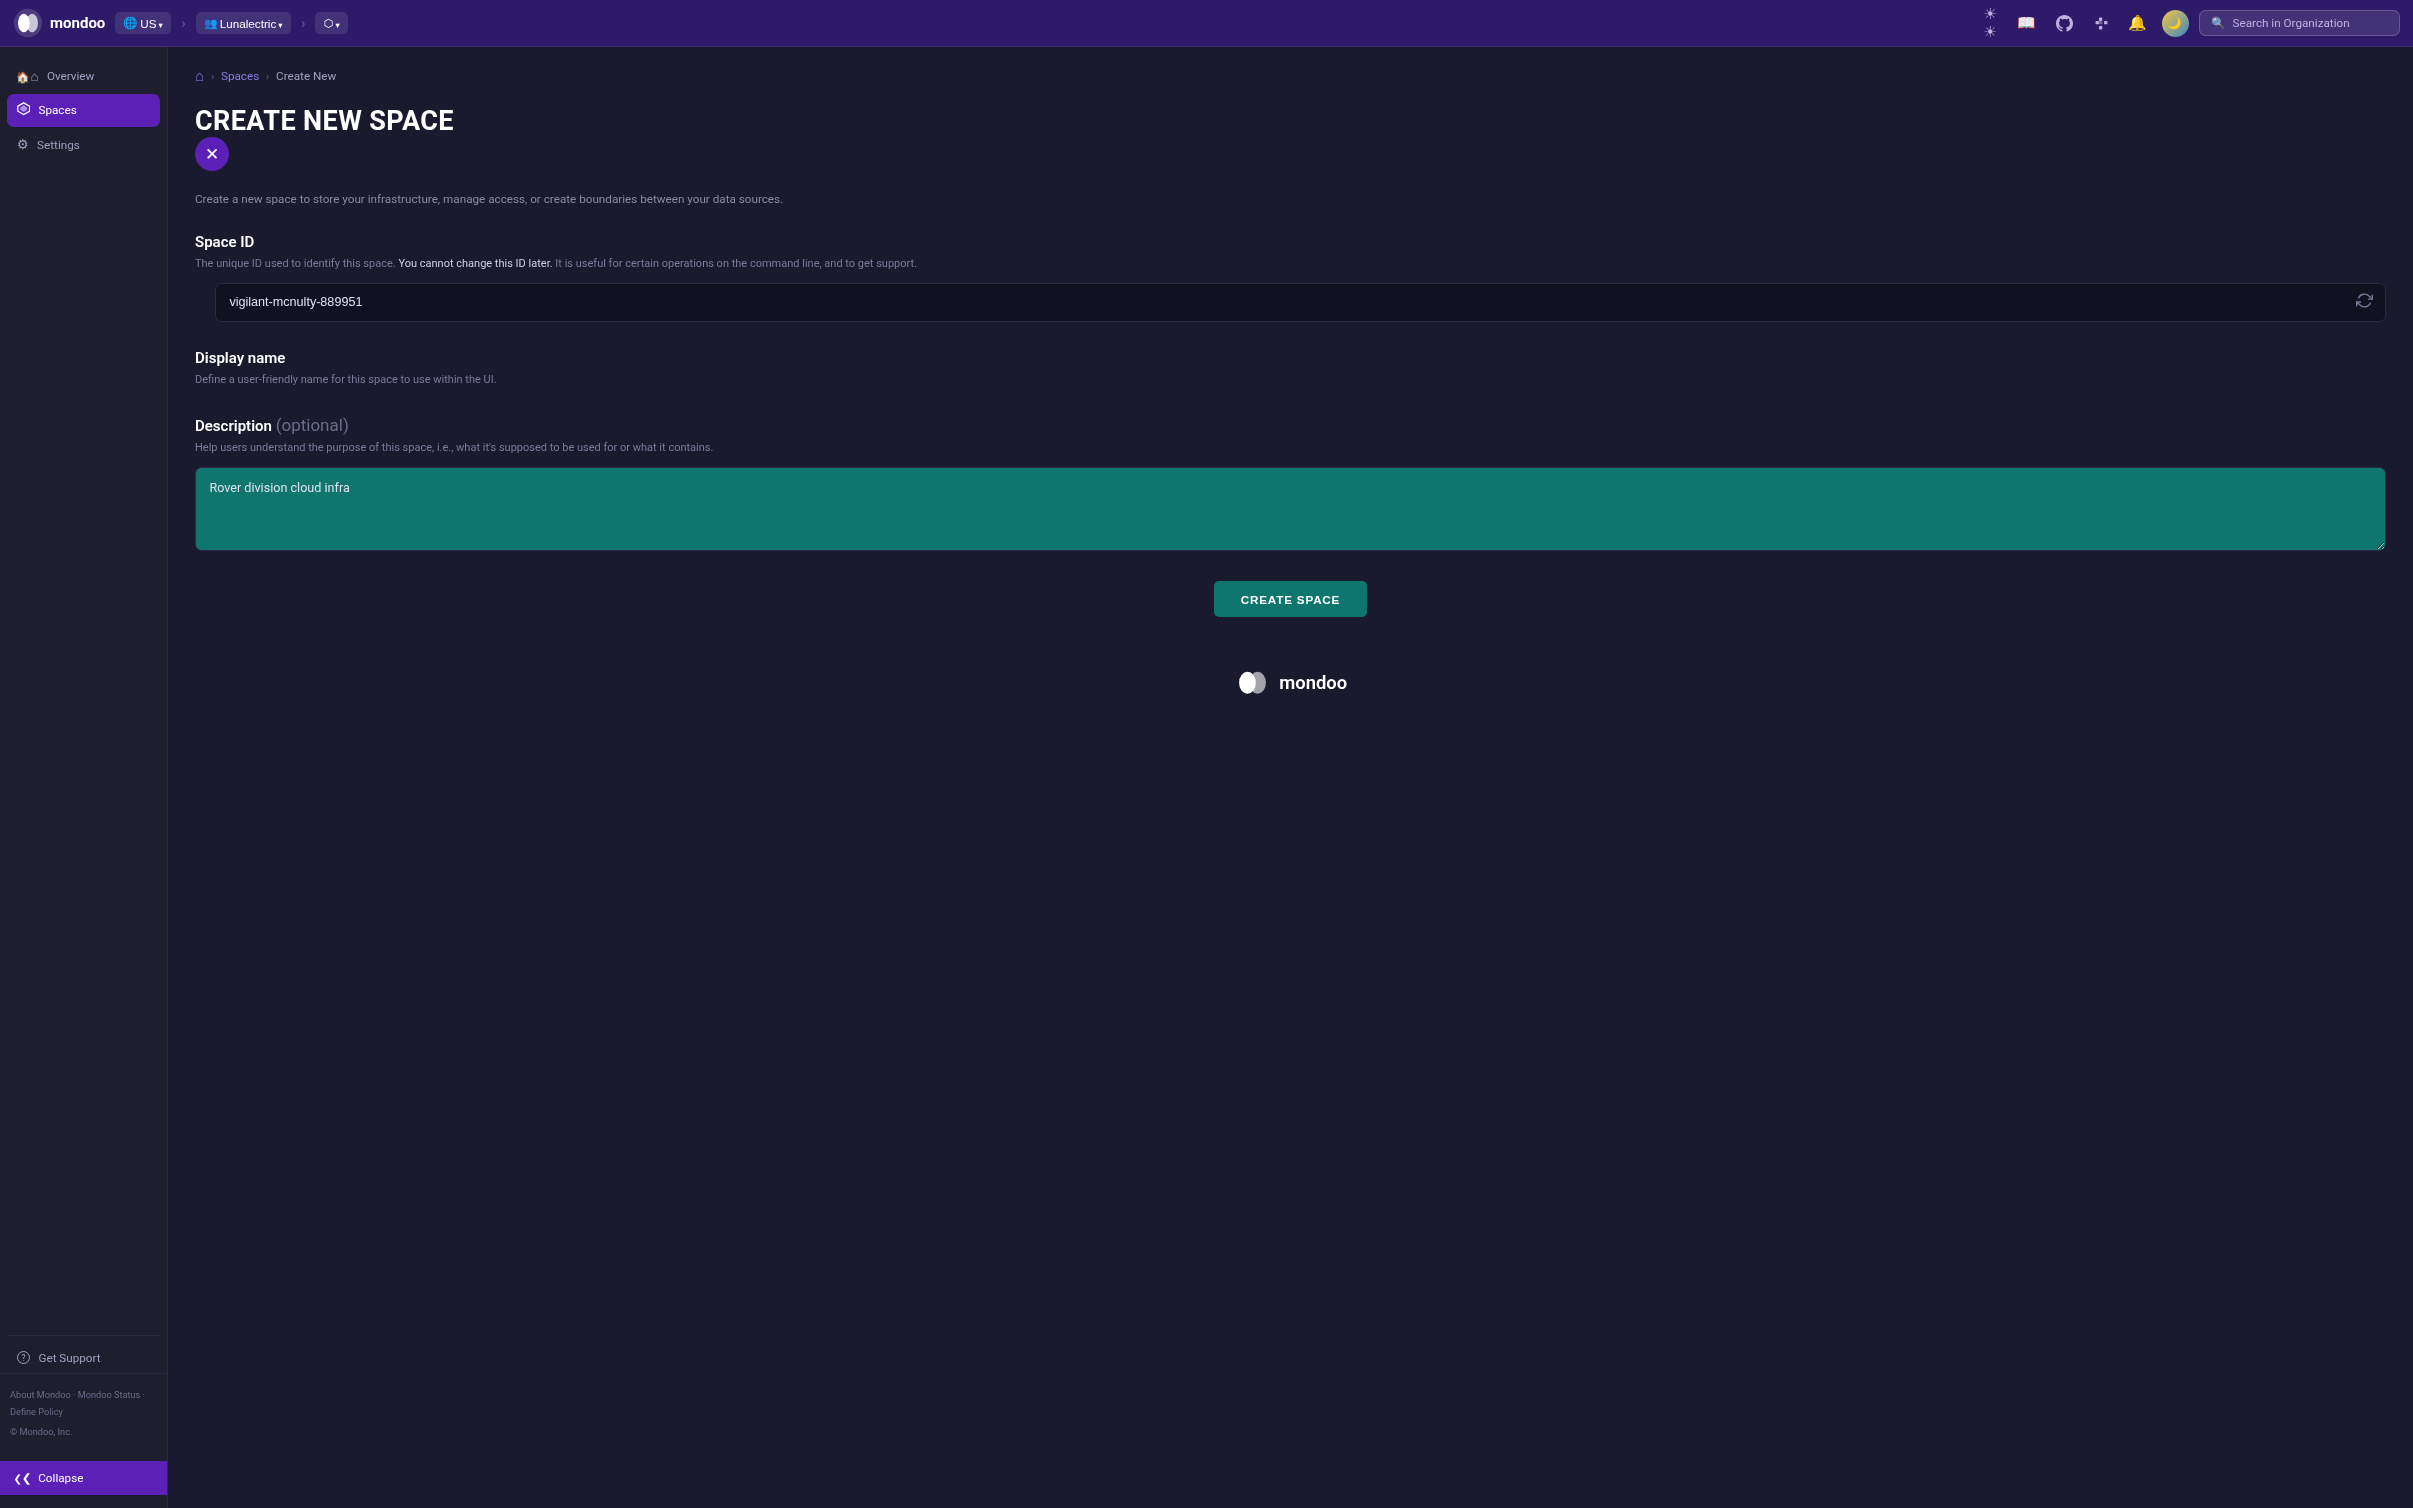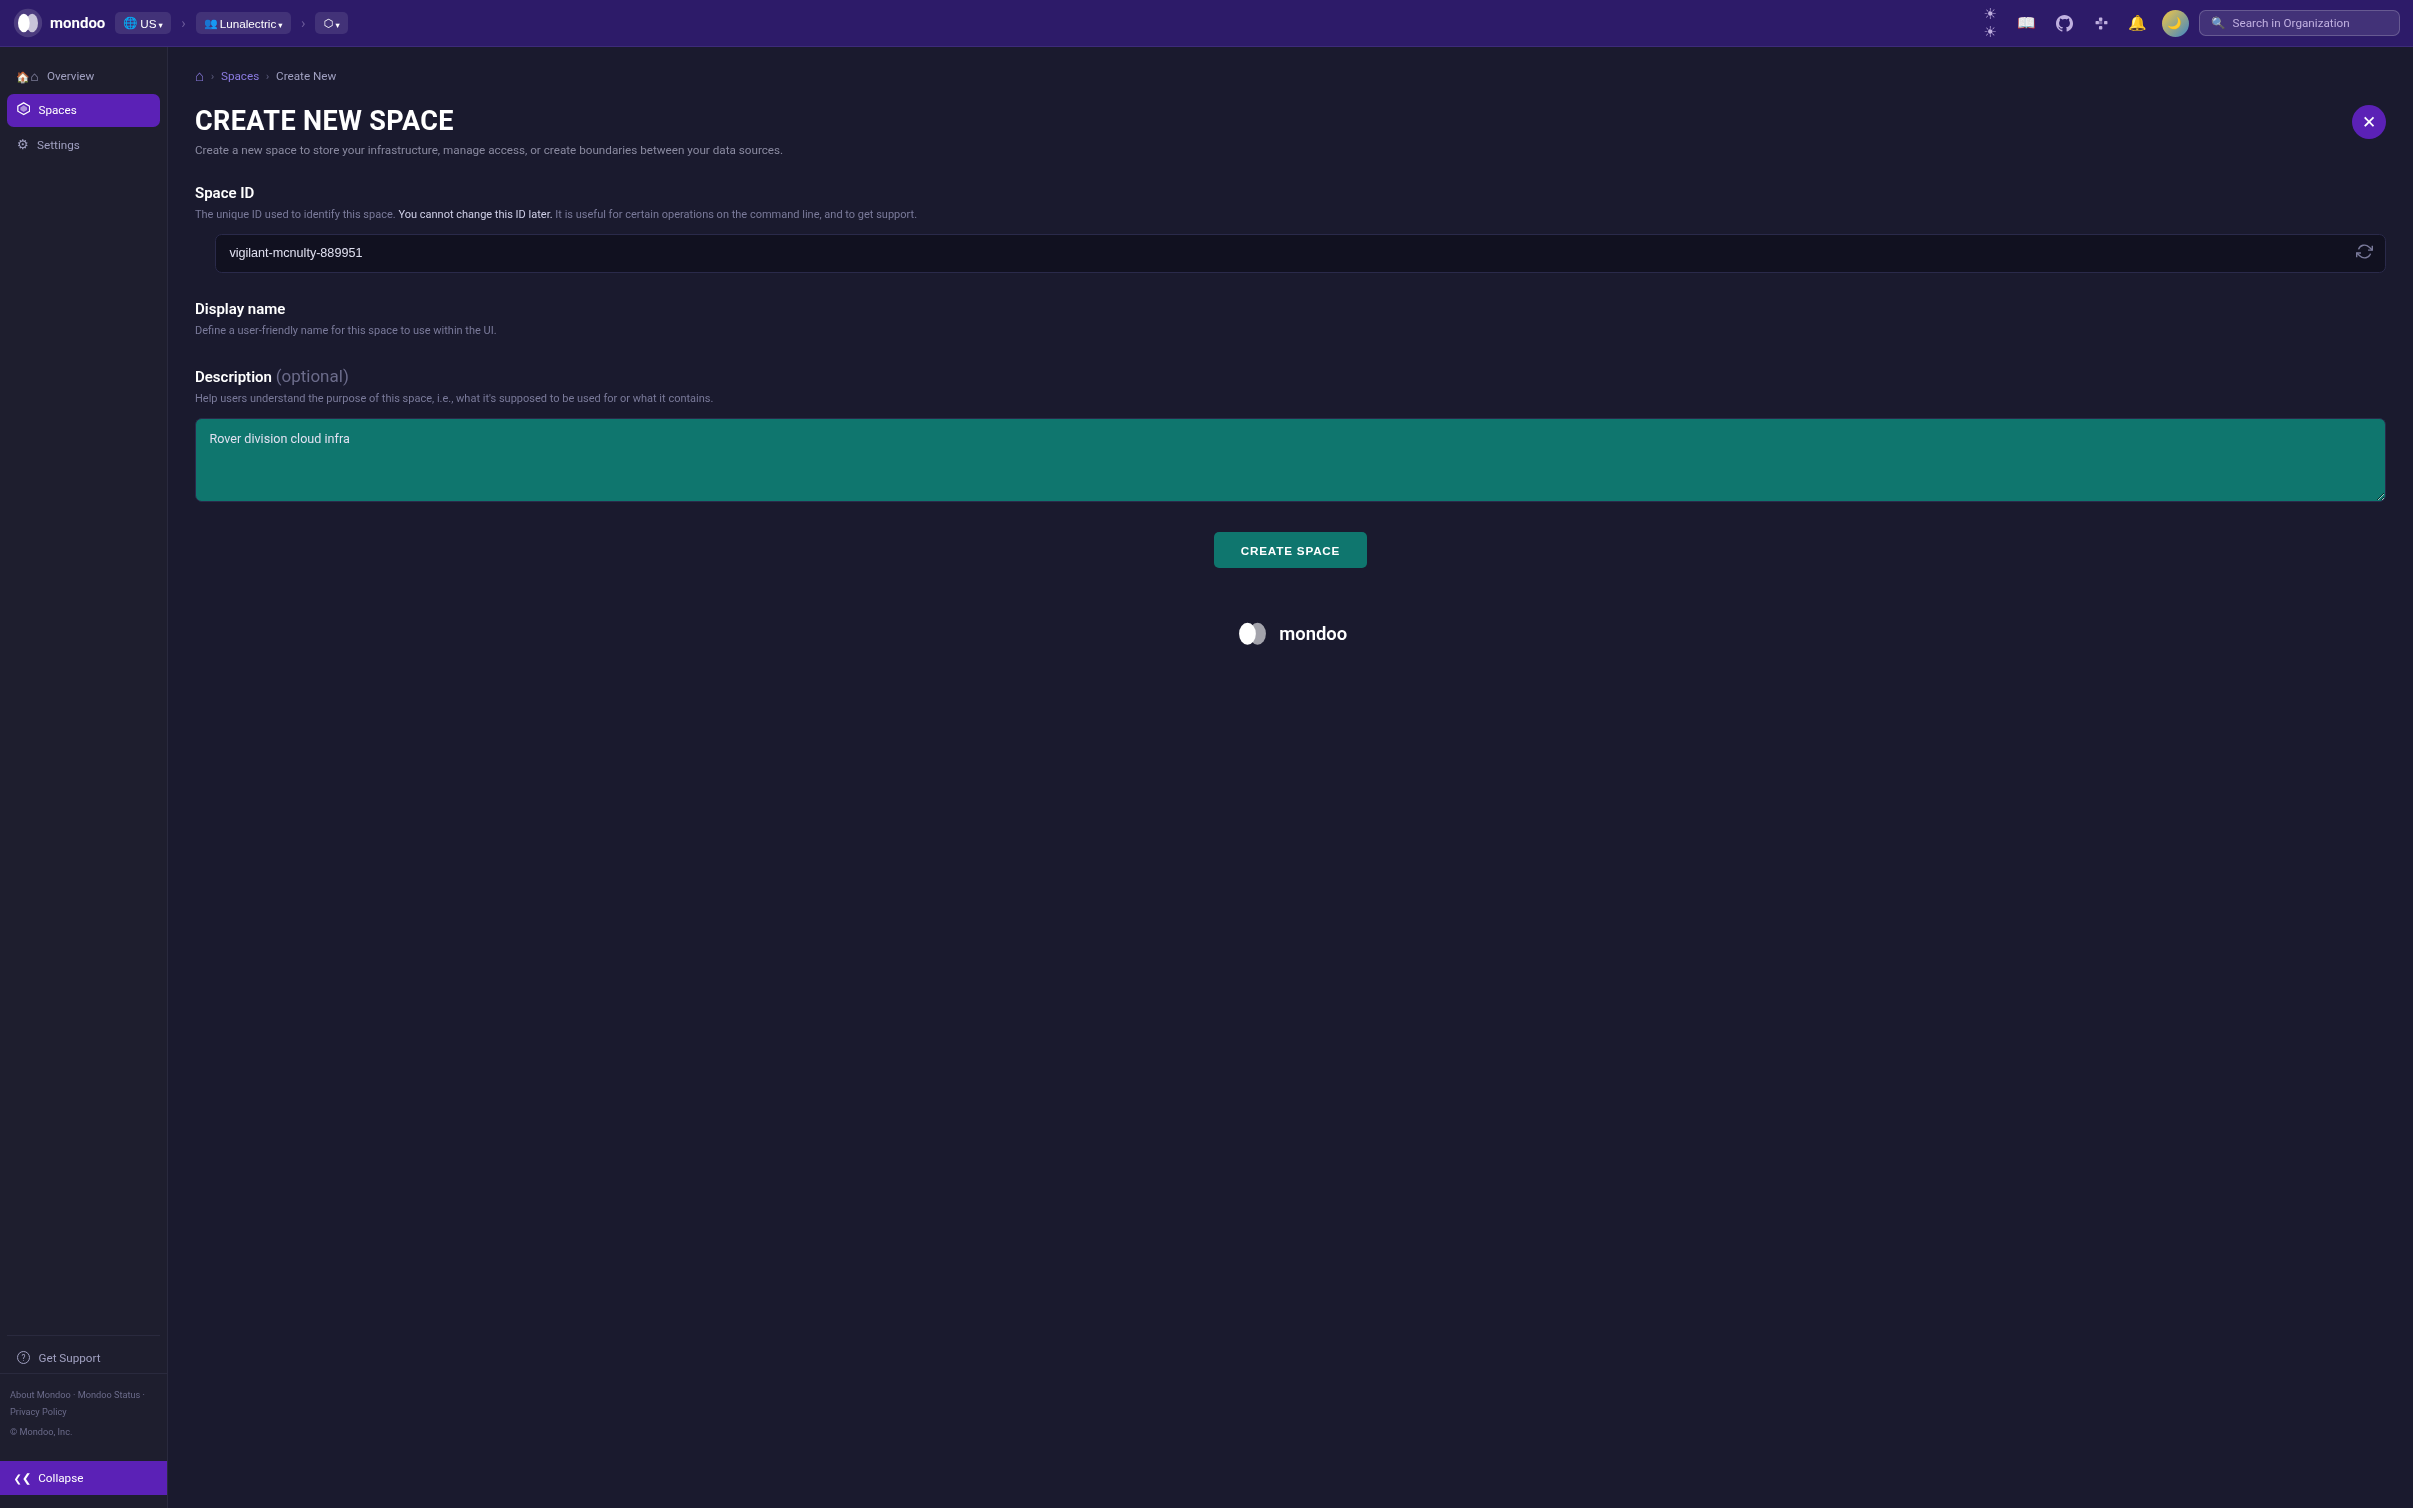--- a/index.html
+++ b/index.html
@@ -180,21 +180,22 @@
       cursor: pointer;
     }
     .breadcrumb-sep { color: #5a5a7a; }
     .breadcrumb-current { color: #a0a0c0; }
 
     
     .form-header {
       display: flex;
       align-items: flex-start;
       justify-content: space-between;
-      margin-bottom: 4px;
+      margin-bottom: 21px;
+      flex-direction: column;
     }
     .page-title {
       font-size: 27px;
       font-weight: 700;
       color: white;
       letter-spacing: 0.4px;
       text-transform: uppercase;
     }
     .close-btn {
       width: 34px;
@@ -414,21 +415,21 @@
 
     <div class="sidebar-item" style="margin: 6.7px 6.7px 0;">
       <span class="sidebar-item-icon" style="border: 0.8px solid currentColor; border-radius: 50%; width: 13.4px; height: 13.4px; display: inline-flex; align-items: center; justify-content: center; font-size: 8.4px;">?</span>
       <span>Get Support</span>
     </div>
 
     <div class="sidebar-footer">
       <div class="sidebar-footer-links">
         <a>About Mondoo</a> ·
         <a>Mondoo Status</a> ·<br>
-        <a>Privacy Policy</a>
+        <a>Define Policy</a>
         <div style="margin-top: 3.4px;">© Mondoo, Inc.</div>
       </div>
     </div>
 
     <div class="sidebar-collapse">
       <span class="collapse-arrow">❮</span>
       <span>Collapse</span>
     </div>
   </aside>
 

